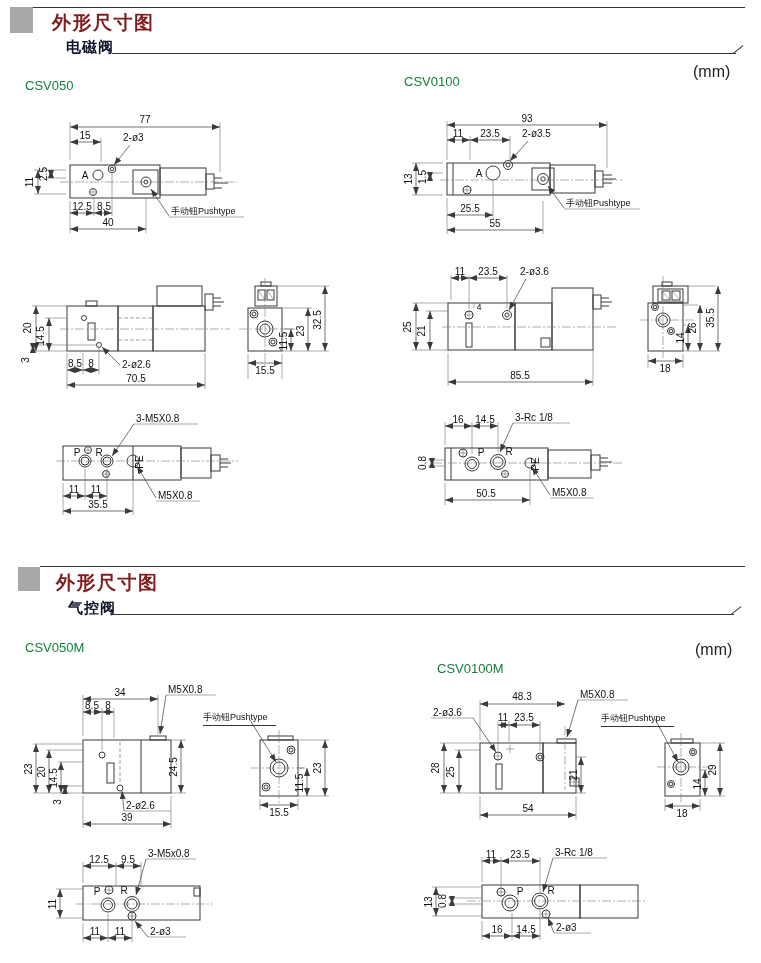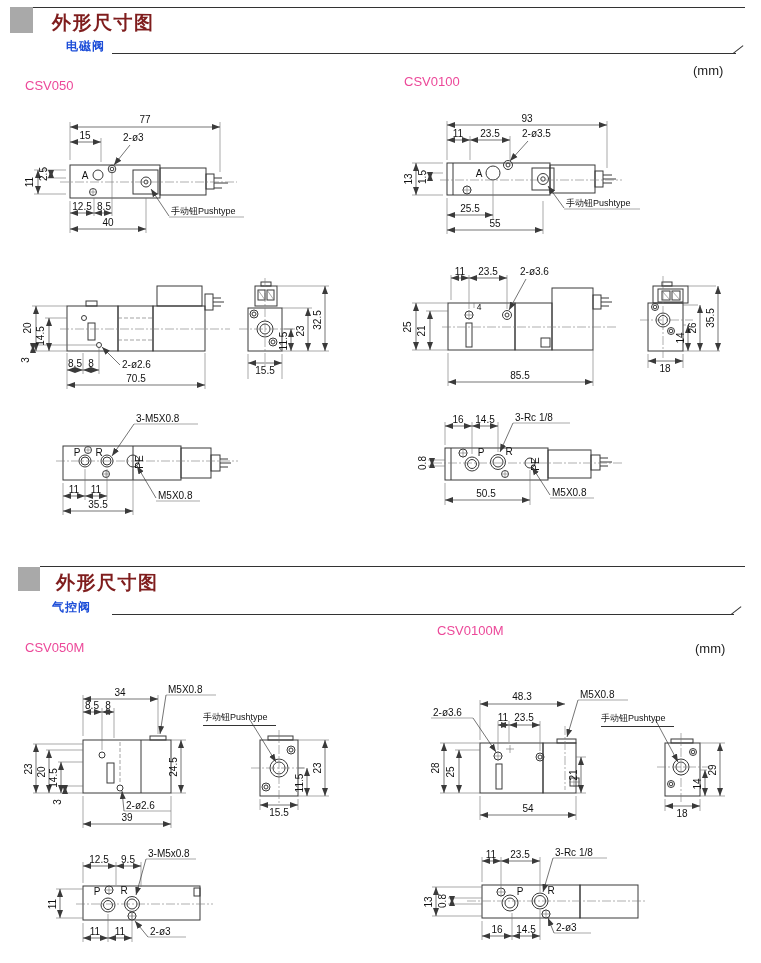--- a/index.html
+++ b/index.html
@@ -1,25 +1,25 @@
 <!DOCTYPE html>
 <html><head>
 <meta charset="utf-8">
 <style>
   *{margin:0;padding:0;box-sizing:border-box}
   html,body{background:#fff}
   body{width:761px;height:963px;position:relative;font-family:"Liberation Sans",sans-serif;color:#1b1b1b;overflow:hidden}
   .abs{position:absolute}
   .sq{background:#a9a9a9}
   .sec-title{font-size:19px;font-weight:bold;letter-spacing:1.5px;color:#7f1d1d}
-  .sec-sub{font-size:12px;font-weight:bold;letter-spacing:1px;color:#1d4ed8}
+  .sec-sub{font-size:15px;font-weight:bold;letter-spacing:1px;color:#0f172a}
   .hline{background:#333;height:1.4px}
   .diag{background:#333;height:1.4px;transform:rotate(-38deg);transform-origin:left center}
-  .mm{font-size:13px;color:#222}
-  .model{font-size:13px;color:#ec4899}
+  .mm{font-size:16px;color:#222}
+  .model{font-size:13px;color:#15803d}
   .callout{font-size:9px;color:#111;border-bottom:1px solid #333;padding:0 8px 1px 0;white-space:nowrap}
   svg.dwg{position:absolute;overflow:visible}
   svg.dwg .s{stroke:#3a3a3a;stroke-width:1;fill:none}
   svg.dwg .t{stroke:#6f6f6f;stroke-width:.6;fill:none}
   svg.dwg .dim{stroke:#3a3a3a;stroke-width:.7;fill:none;marker-start:url(#as);marker-end:url(#ae)}
   svg.dwg .ld{stroke:#3a3a3a;stroke-width:.7;fill:none;marker-end:url(#ae)}
   svg.dwg .cl{stroke:#7a7a7a;stroke-width:.6;fill:none;stroke-dasharray:9 2 2 2}
   svg.dwg .hid{stroke:#666;stroke-width:.6;fill:none;stroke-dasharray:4 2}
   svg.dwg text{font-size:10px;fill:#111;stroke:none;font-family:"Liberation Sans",sans-serif}
   svg.dwg text.mid{text-anchor:middle}
@@ -410,26 +410,26 @@
       <text class="mid" x="68" y="94">50.5</text>
     <text class="st" x="134" y="93">M5X0.8</text>
     <line class="t" x1="132" y1="95" x2="176" y2="95"></line>
       <line class="ld" x1="132" y1="92" x2="114" y2="64"></line>
   </g>
 </svg>
 
 <div class="abs hline" style="left:40px;top:566px;width:705px"></div>
 <div class="abs sq" style="left:18px;top:567px;width:22px;height:24px"></div>
 <div class="abs sec-title" style="left:56px;top:570px">外形尺寸图</div>
-<div class="abs sec-sub" style="left:52px;top:599px">气控阀</div>
+<div class="abs sec-sub" style="left:68px;top:599px">气控阀</div>
 <div class="abs hline" style="left:112px;top:614px;width:622px"></div>
 <div class="abs diag" style="left:731px;top:614px;width:13px"></div>
 <div class="abs mm" style="left:695px;top:641px">(mm)</div>
 <div class="abs model" style="left:25px;top:640px">CSV050M</div>
-<div class="abs model" style="left:437px;top:623px">CSV0100M</div>
+<div class="abs model" style="left:437px;top:661px">CSV0100M</div>
 
 <div class="abs callout" style="left:203px;top:711px">手动钮Pushtype</div>
 <div class="abs callout" style="left:601px;top:712px">手动钮Pushtype</div>
 
 <svg class="dwg" style="left:28px;top:678px" width="225" height="165">
   <g>
     <rect class="s" x="55" y="62" width="88" height="53"></rect>
     <rect class="s" x="122" y="58" width="16" height="4"></rect>
     <line class="s" x1="113" y1="62" x2="113" y2="115"></line>
     <circle class="s" cx="74" cy="77" r="3"></circle>

